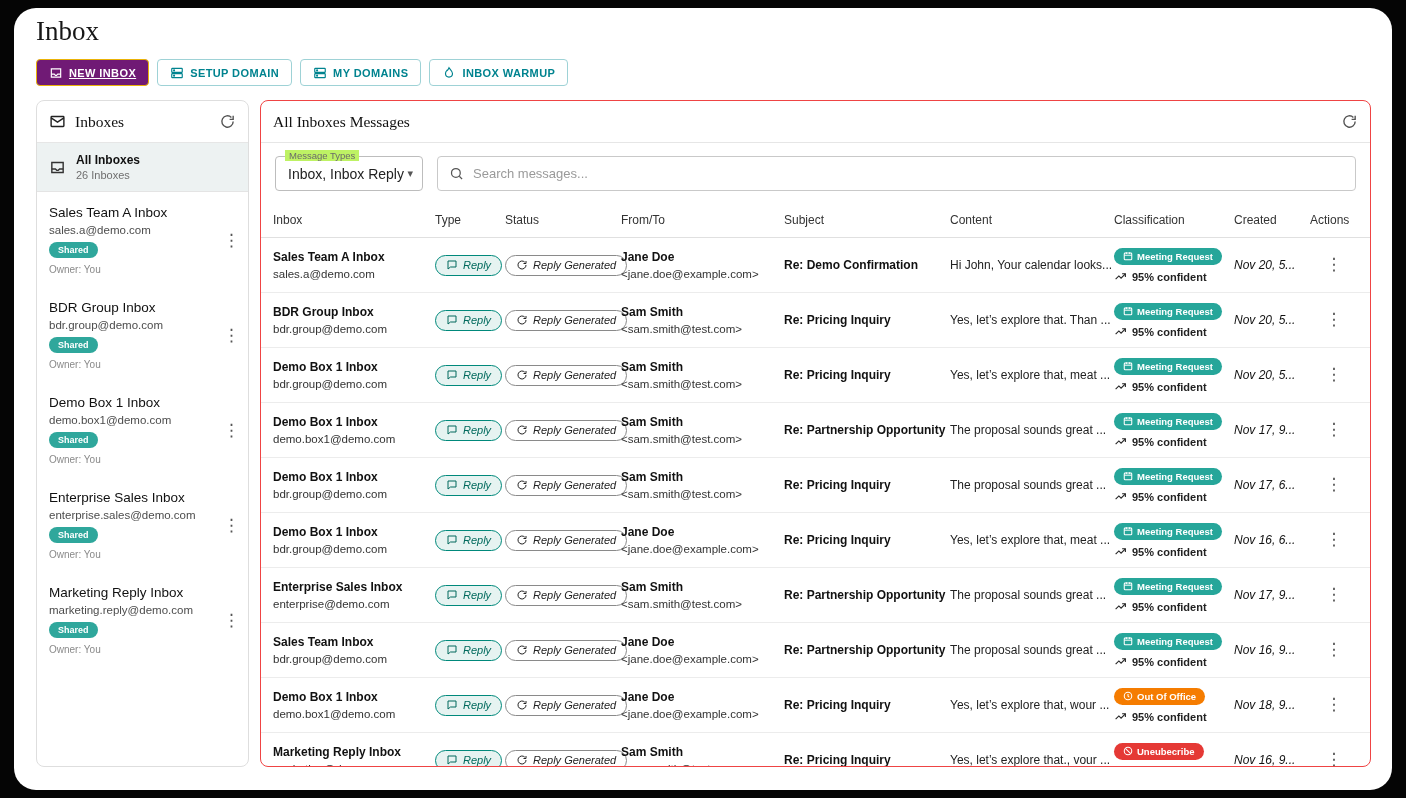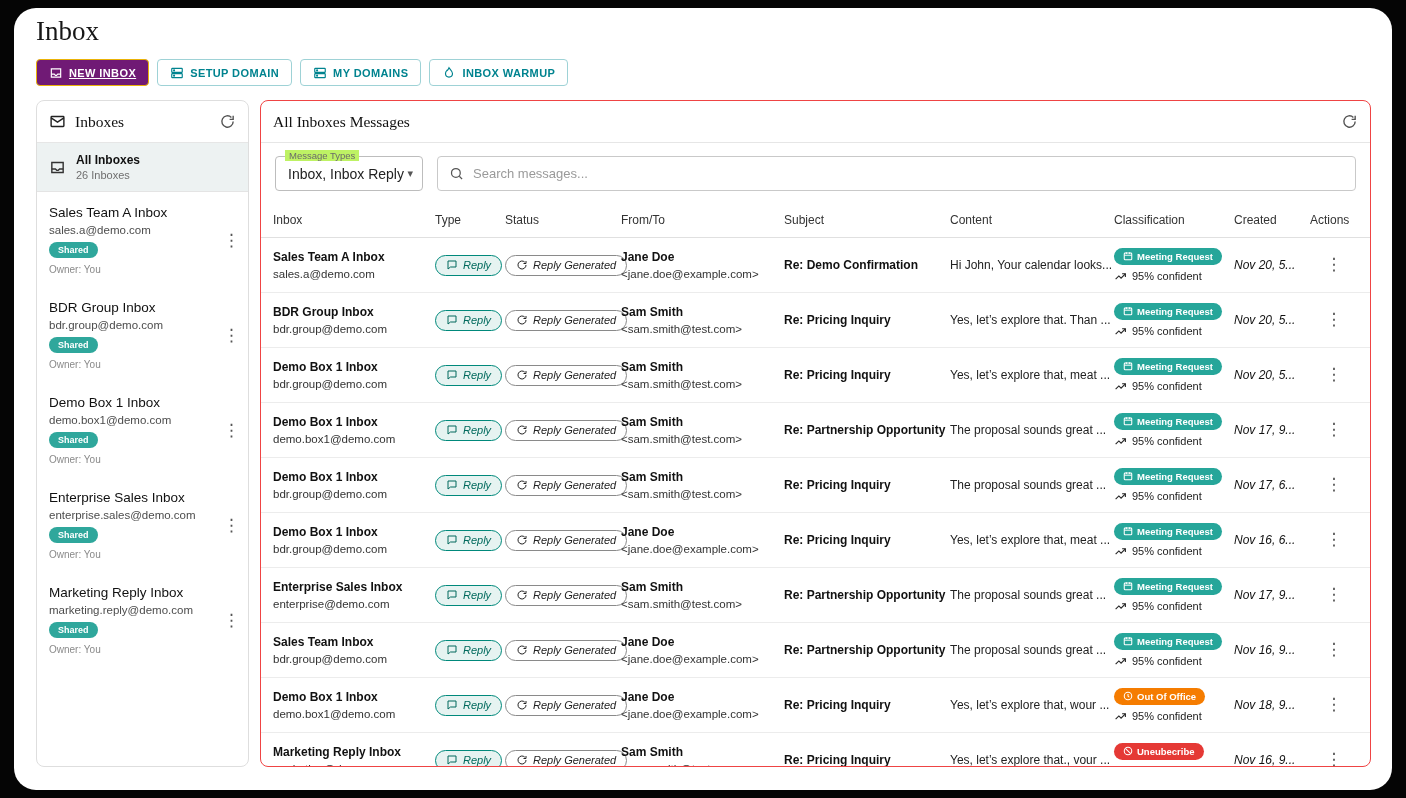--- a/index.html
+++ b/index.html
@@ -59,21 +59,21 @@
   .subject { font-size:12px; font-weight:700; color:#111; white-space:nowrap; overflow:hidden; padding-right:8px; }
   .content { font-size:12px; color:#222; white-space:nowrap; overflow:hidden; padding-right:8px; }
   .class-badge { display:inline-flex; align-items:center; gap:4px; height:17px; padding:0 9px; border-radius:9px; color:#fff; font-size:9.5px; font-weight:700; white-space:nowrap; }
   .class-badge.teal { background:#26a69a; }
   .class-badge.orange { background:#f57c00; }
   .class-badge.red { background:#e53935; }
   .class-badge .bicon { display:none; align-items:center; }
   .class-badge.teal .icon-calendar { display:inline-flex; }
   .class-badge.orange .icon-clock { display:inline-flex; }
   .class-badge.red .icon-block { display:inline-flex; }
-  .confidence { display:flex; align-items:flex-start; gap:5px; margin-top:5px; font-size:11px; color:#222; white-space:nowrap; }
+  .confidence { display:flex; align-items:flex-end; gap:5px; margin-top:5px; font-size:11px; color:#222; white-space:nowrap;font-weight:bold; }
   .created { font-size:12px; color:#111; white-space:nowrap; overflow:hidden;font-style:italic; }
   .actions { text-align:center; }
 </style>
 </head>
 <body>
 
 <div class="screen">
   <div class="app-card">
 
     <h1 class="page-title">Inbox</h1>

